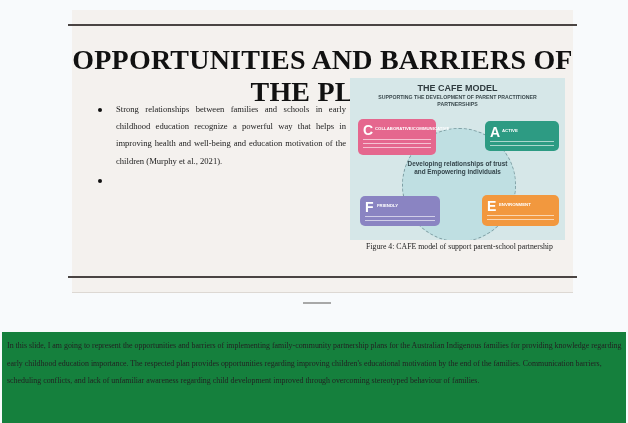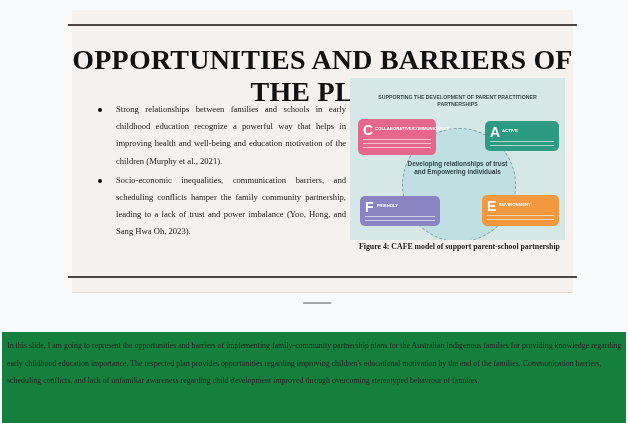--- a/index.html
+++ b/index.html
@@ -41,21 +41,21 @@
   .box { position:absolute; border-radius:5px; color:#fff; font-family:"Liberation Sans",sans-serif; }
   .box .letter { position:absolute; left:5px; top:3px; font-size:14px; font-weight:bold; }
   .box .name { position:absolute; left:17px; top:7px; font-size:4.3px; font-weight:bold; text-transform:uppercase; }
   .box .lines { position:absolute; left:5px; top:20px; right:5px; }
   .box .lines div { height:1.4px; background:rgba(255,255,255,0.6); margin-bottom:2.6px; }
   .box.c { left:8px; top:41px; width:78px; height:36px; background:#e5678e; }
   .box.a { left:135px; top:43px; width:74px; height:30px; background:#2d9b83; }
   .box.f { left:10px; top:118px; width:80px; height:30px; background:#8a84c2; }
   .box.e { left:132px; top:117px; width:77px; height:31px; background:#f2983e; }
   .caption { position:absolute; left:352px; top:242px; width:215px; text-align:center; font-size:7.8px; line-height:9px; color:#222; }
-  .caption .fig { font-weight:bold; }
+  .caption .fig { font-weight:normal; }
   .divider-bar { position:absolute; left:303px; top:302px; width:28px; height:2px; background:#a8a8a8; }
   .notes {
     position:absolute; left:2px; top:332px; width:624px; height:104px; background:#15803d;text-decoration:underline;
   }
   .notes-text {
     position:absolute; left:5px; top:5px; width:615px; font-size:7.9px; line-height:17.5px;
     color:#222; margin:0;
   }
 </style>
 </head>
@@ -65,25 +65,25 @@
 <div class="rule top"></div>
 <div class="title">OPPORTUNITIES AND BARRIERS OF THE PLAN</div>
 
 <ul class="bullets">
   <li>
     <span class="dot"></span>
     <span>Strong relationships between families and schools in early childhood education recognize a powerful way that helps in improving health and well-being and education motivation of the children (Murphy et al., 2021).</span>
   </li>
   <li>
     <span class="dot"></span>
-    <span>Socio-economic inequalities, communication barriers, and scheduling conflicts hamper the family community partnership, leading to a lack of trust and power imbalance (Yoo, Hong, and Sang Hwa Oh, 2023).</span>
   </li>
 </ul>
 
 <div class="figure">
+  <div class="fig-title">THE CAFE MODEL</div>
   <div class="fig-sub">SUPPORTING THE DEVELOPMENT OF PARENT PRACTITIONER PARTNERSHIPS</div>
   <div class="circle"></div>
   <div class="center-text">Developing relationships of trust and Empowering individuals</div>
   <div class="box c">
     <span class="letter">C</span>
     <span class="name">Collaborative/Communicative</span>
     <div class="lines">
         <div></div>
         <div></div>
         <div></div>

